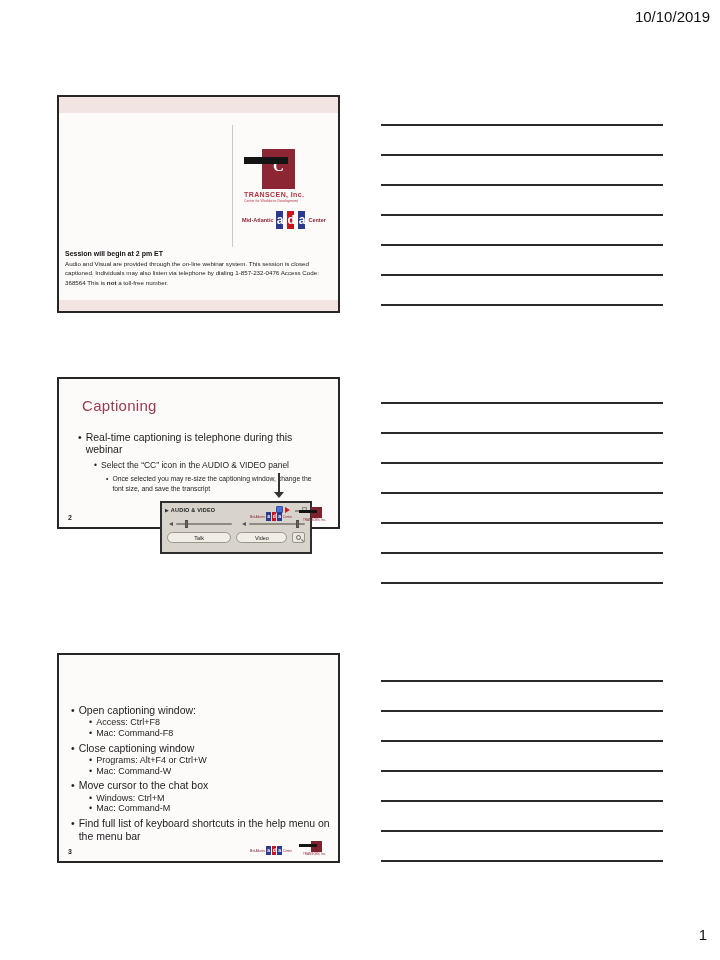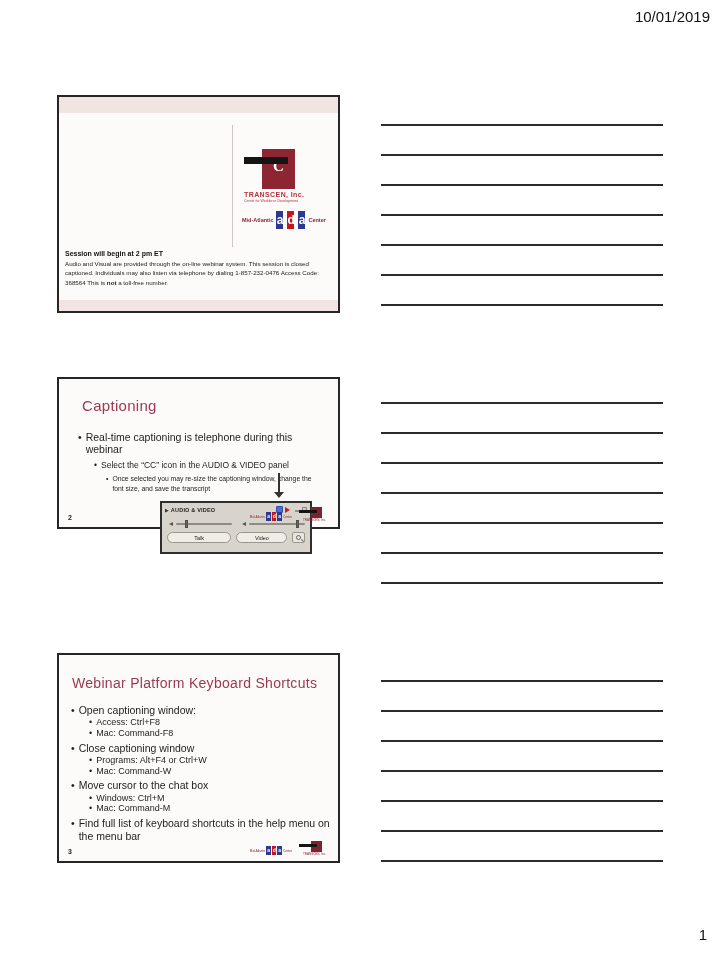--- a/index.html
+++ b/index.html
@@ -104,21 +104,21 @@
   .mt-text   { position:absolute; left:4px; top:11px; font-size:3px; color:#8C2633; white-space:nowrap; }
 
   
   .notes { position:absolute; left:381px; width:282px; }
   #notes1 { top:96px; } #notes2 { top:374px; } #notes3 { top:652px; }
   .note-line { height:30px; border-bottom:2px solid #2b2b2b; }
 </style>
 </head>
 <body>
 
-<div class="date">10/01/2019</div>
+<div class="date">10/10/2019</div>
 
 <div class="slide" id="slide1">
   <div class="s1-band-top"></div>
   <div class="s1-divider"></div>
 
   <div class="transcen-logo">
     <div class="tc-square">C</div>
     <div class="tc-bar"></div>
     <div class="tc-name">TRANSCEN, Inc.</div>
     <div class="tc-tag">Center for Workforce Development</div>
@@ -209,21 +209,20 @@
     <span class="mini-ada-text">Center</span>
   </div>
   <div class="mini-transcen">
     <span class="mt-square"></span>
     <span class="mt-bar"></span>
     <span class="mt-text">TRANSCEN, Inc.</span>
   </div>
 </div>
 
 <div class="slide" id="slide3">
-  <div class="s-title s3-title">Webinar Platform Keyboard Shortcuts</div>
 
   <div class="s3-bullets">
 
       <div class="b lvl1">
         <span class="dot">•</span>
         <span>Open captioning window:</span>
       </div>
 
       <div class="b lvl2">
         <span class="dot">•</span>

